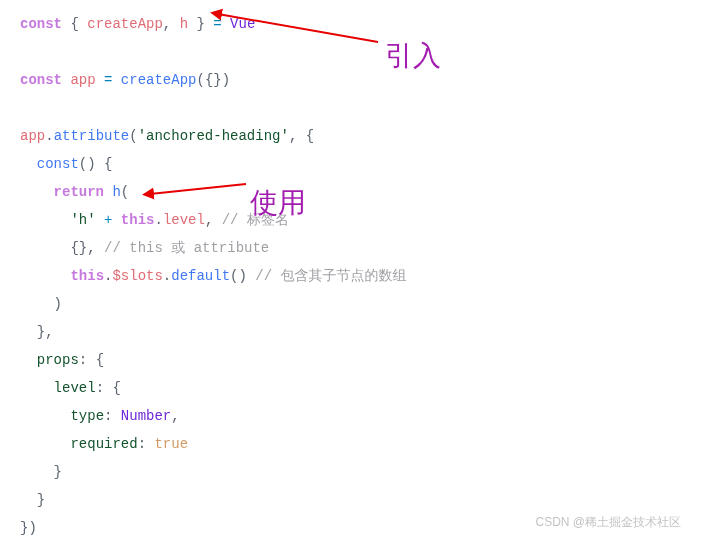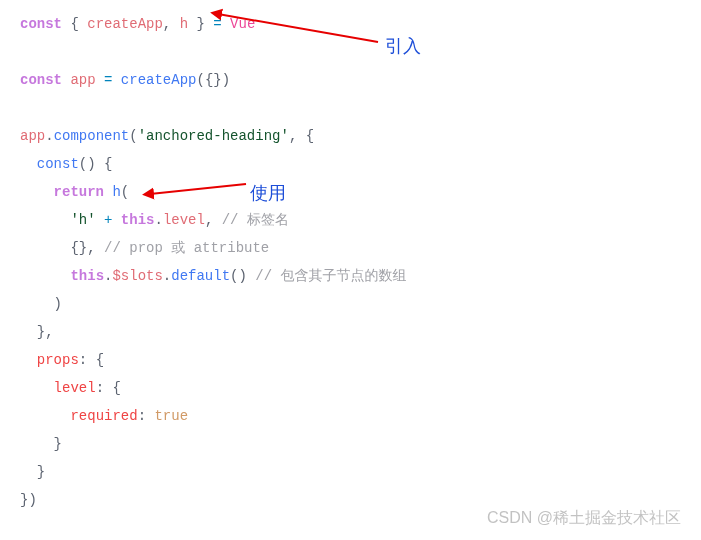--- a/index.html
+++ b/index.html
@@ -26,61 +26,62 @@
     }
     .keyword { color: #c678dd; font-weight: bold; }
     .ident { color: #e06c75; }
     .fn { color: #4078f2; }
     .method { color: #4078f2; }
     .string { color: #14532d; }
     .comment { color: #a0a1a7; }
     .punct { color: #5c6370; }
     .op { color: #0184bc; }
     .num { color: #d19a66; margin-top: 32px; }
-    .attr { color: #ef4444; }
-    .dark { color: #ec4899; }
+    .attr { color: #14532d; }
+    .dark { color: #6d28d9; }
     
     .annotation {
       position: absolute;
-      color: #1d4ed8;
+      color: #a21caf;
       font-family: "Microsoft YaHei", sans-serif;
-      font-size: 18px;
+      font-size: 28px;
       font-weight: 400;
     }
     .arrow {
       position: absolute;
       pointer-events: none;
     }
     .watermark {
       position: absolute;
       bottom: 6px;
       right: 20px;
       color: rgba(120,120,120,0.45);
-      font-size: 16px;
+      font-size: 12px;
       font-family: sans-serif;
     }
   </style>
 </head>
 <body>
 
 <div class="code-container">
 <div class="line"><span class="keyword">const</span><span class="punct"> { </span><span class="ident">createApp</span><span class="punct">, </span><span class="ident">h</span><span class="punct"> } </span><span class="op">= </span><span class="dark">Vue</span></div>
 <div class="line">&nbsp;</div>
 <div class="line"><span class="keyword">const</span><span> </span><span class="ident">app</span><span class="op"> = </span><span class="fn">createApp</span><span class="punct">({})</span></div>
 <div class="line">&nbsp;</div>
-<div class="line"><span class="ident">app</span><span class="punct">.</span><span class="method">component</span><span class="punct">(</span><span class="string">'anchored-heading'</span><span class="punct">, {</span></div>
+<div class="line"><span class="ident">app</span><span class="punct">.</span><span class="method">attribute</span><span class="punct">(</span><span class="string">'anchored-heading'</span><span class="punct">, {</span></div>
 <div class="line"><span>  </span><span class="fn">const</span><span class="punct">() {</span></div>
 <div class="line"><span>    </span><span class="keyword">return</span><span> </span><span class="fn">h</span><span class="punct">(</span></div>
 <div class="line"><span>      </span><span class="string">'h'</span><span class="op"> + </span><span class="keyword">this</span><span class="punct">.</span><span class="ident">level</span><span class="punct">, </span><span class="comment">// 标签名</span></div>
-<div class="line"><span>      </span><span class="punct">{}, </span><span class="comment">// prop 或 attribute</span></div>
+<div class="line"><span>      </span><span class="punct">{}, </span><span class="comment">// this 或 attribute</span></div>
 <div class="line"><span>      </span><span class="keyword">this</span><span class="punct">.</span><span class="ident">$slots</span><span class="punct">.</span><span class="fn">default</span><span class="punct">() </span><span class="comment">// 包含其子节点的数组</span></div>
 <div class="line"><span>    </span><span class="punct">)</span></div>
 <div class="line"><span>  </span><span class="punct">},</span></div>
 <div class="line"><span>  </span><span class="attr">props</span><span class="punct">: {</span></div>
 <div class="line"><span>    </span><span class="attr">level</span><span class="punct">: {</span></div>
+<div class="line"><span>      </span><span class="attr">type</span><span class="punct">: </span><span class="dark">Number</span><span class="punct">,</span></div>
 <div class="line"><span>      </span><span class="attr">required</span><span class="punct">: </span><span class="num">true</span></div>
 <div class="line"><span>    </span><span class="punct">}</span></div>
 <div class="line"><span>  </span><span class="punct">}</span></div>
 <div class="line"><span class="punct">})</span></div>
 </div>
 
 <div class="annotation" style="top:28px; left:385px;">引入</div>
 <svg class="arrow" style="top:8px; left:210px;" width="172" height="40">
   <defs>
     <marker id="ah1" markerWidth="10" markerHeight="10" refX="2" refY="3" orient="auto">

